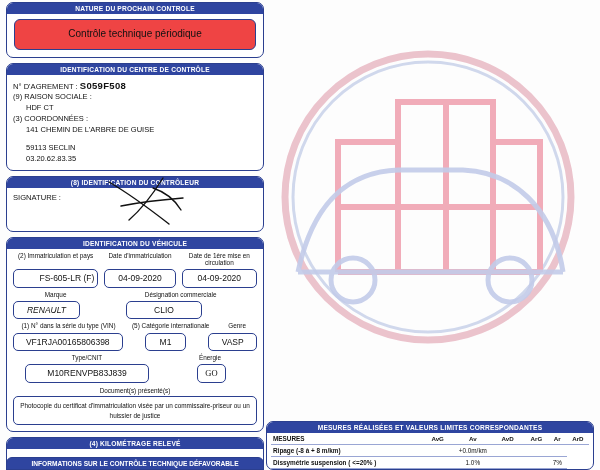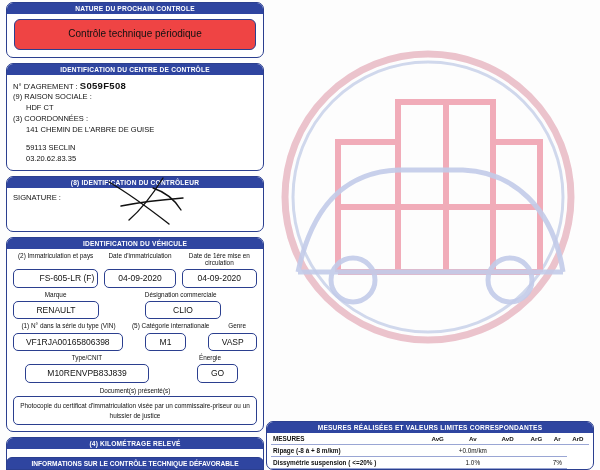--- a/index.html
+++ b/index.html
@@ -161,42 +161,42 @@
           <div class="cell" style="width:86px;text-align:right;">FS-605-LR (F)</div>
           <div class="cell" style="width:72px;">04-09-2020</div>
           <div class="cell" style="width:76px;">04-09-2020</div>
         </div>
 
         <div class="cellrow">
           <div class="lbl lblbox" style="width:86px;">Marque</div>
           <div class="lbl lblbox" style="width:154px;">Désignation commerciale</div>
         </div>
         <div class="cellrow">
-          <div class="cell" style="width:86px;">RENAULT</div>
+          <div class="cell" style="width:67px;font-style:italic;">RENAULT</div>
           <div class="cell" style="width:76px;margin-left:40px;">CLIO</div>
         </div>
 
         <div class="cellrow">
           <div class="lbl lblbox" style="width:112px;">(1) N° dans la série du type (VIN)</div>
           <div class="lbl lblbox" style="width:82px;">(5) Catégorie internationale</div>
           <div class="lbl lblbox" style="width:40px;">Genre</div>
         </div>
         <div class="cellrow">
           <div class="cell" style="width:128px;">VF1RJA00165806398</div>
           <div class="cell" style="width:48px;margin-left:16px;">M1</div>
           <div class="cell" style="width:56px;margin-left:16px;">VASP</div>
         </div>
 
         <div class="cellrow">
           <div class="lbl lblbox" style="width:148px;">Type/CNIT</div>
           <div class="lbl lblbox" style="width:86px;">Énergie</div>
         </div>
         <div class="cellrow">
           <div class="cell" style="width:124px;margin-left:12px;">M10RENVPB83J839</div>
-          <div class="cell" style="width:41px;margin-left:42px;">GO</div>
+          <div class="cell" style="width:29px;margin-left:42px;font-family:Liberation Serif, serif;">GO</div>
         </div>
 
         <div class="lbl" style="margin-top:4px;">Document(s) présenté(s)</div>
         <div class="cell" style="width:100%;margin-top:2px;font-size:6.4px;line-height:1.5;padding:4px 4px;text-align:center;">Photocopie du certificat d'immatriculation visée par un commissaire-priseur ou un huissier de justice</div>
       </div>
     </div>
 
     <div class="block" style="margin-bottom:0;">
       <div class="bhead">(4) KILOMÉTRAGE RELEVÉ</div>
       <div class="kmval">92263</div>

